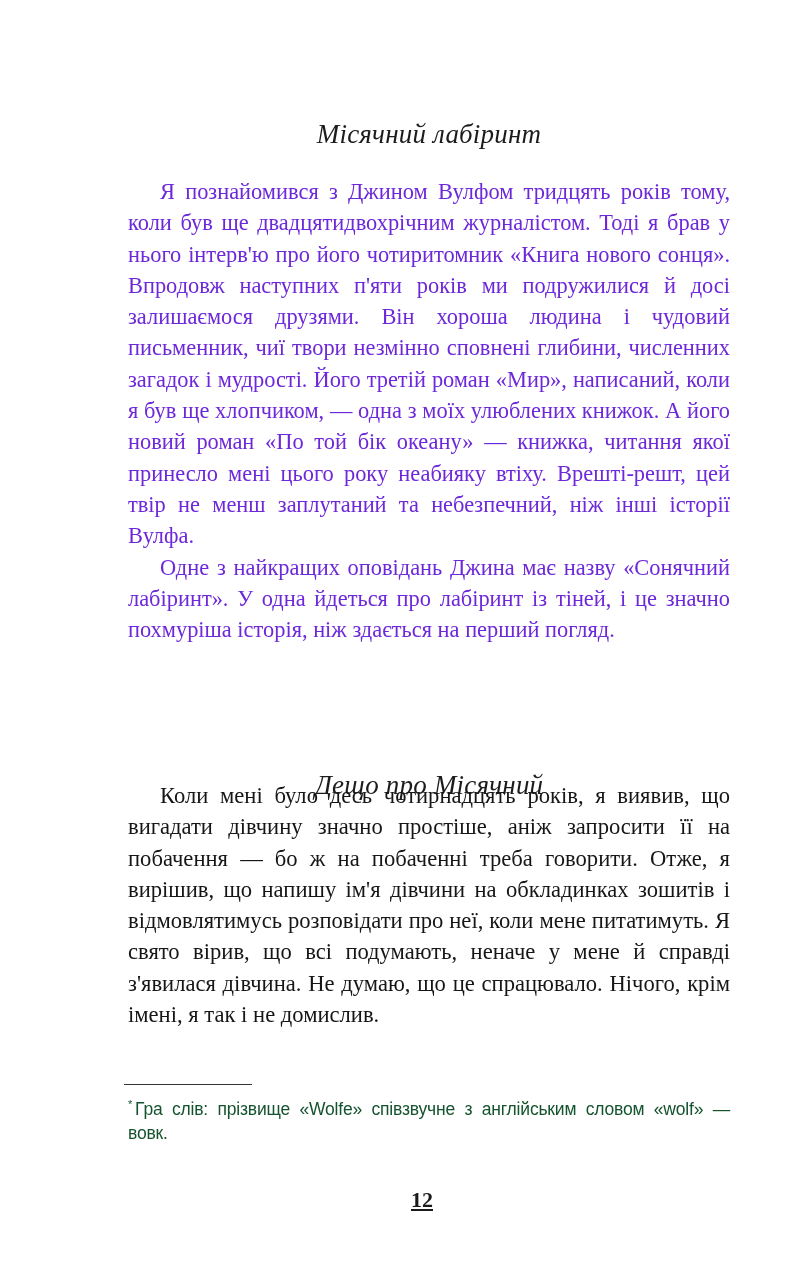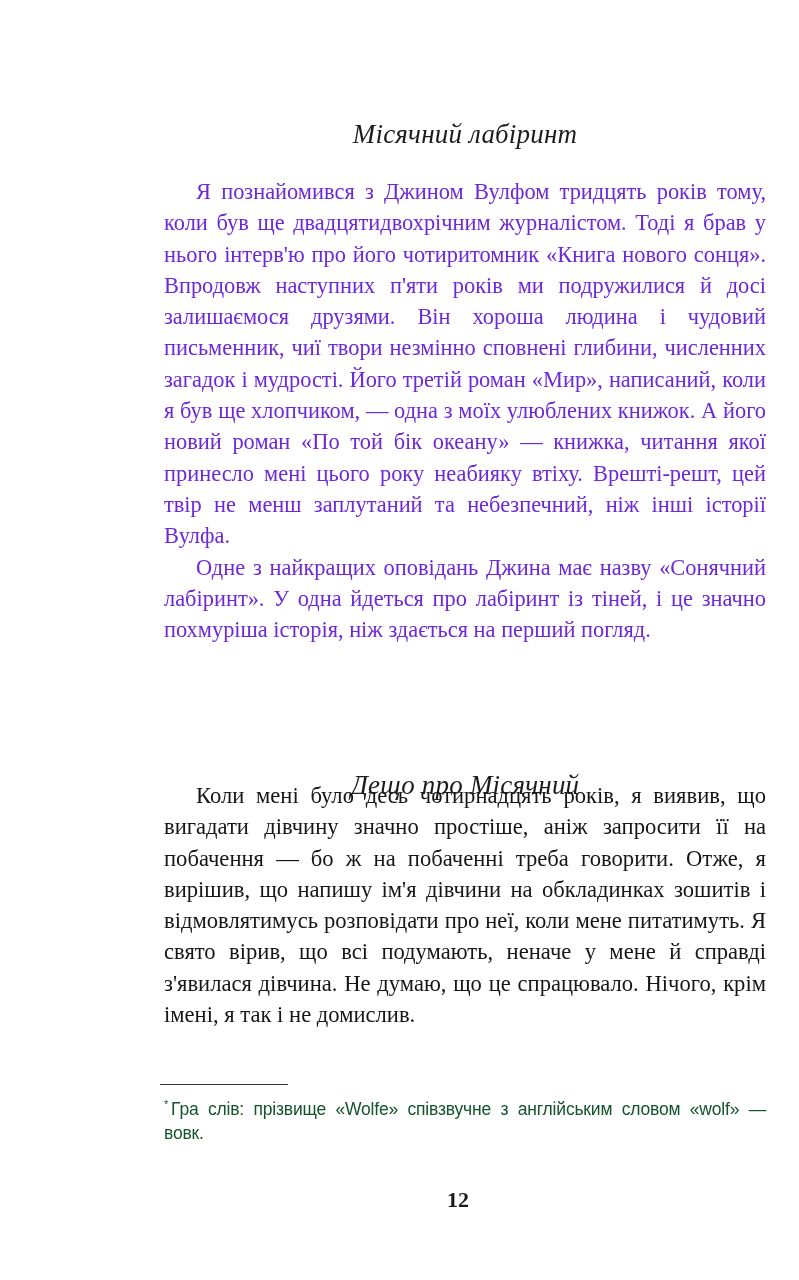--- a/index.html
+++ b/index.html
@@ -14,21 +14,20 @@
       overflow: hidden;
       color: #1a1a1a;
       font-family: "Liberation Serif", "DejaVu Serif", serif;
     }
     .page {
       position: absolute;
       left: 128px;
       top: 0;
       width: 602px;
       height: 1212px;
-      margin-left: 36px;
     }
     .heading {
       position: absolute;
       left: 0;
       width: 602px;
       text-align: center;
       font-style: italic;
       font-size: 27px;
       letter-spacing: 0.2px;
       color: #1c1c1c;
@@ -91,20 +90,21 @@
     }
     .page-number {
       position: absolute;
       left: 0;
       top: 1187px;
       width: 588px;
       text-align: center;
       font-size: 22px;
       font-weight: bold;
       color: #1a1a1a;
+      text-decoration: underline;
     }
   </style>
 </head>
 <body>
 
 <div class="page">
 
   <div id="h1" class="heading">Місячний лабіринт</div>
 
   <div id="story1" class="block">

